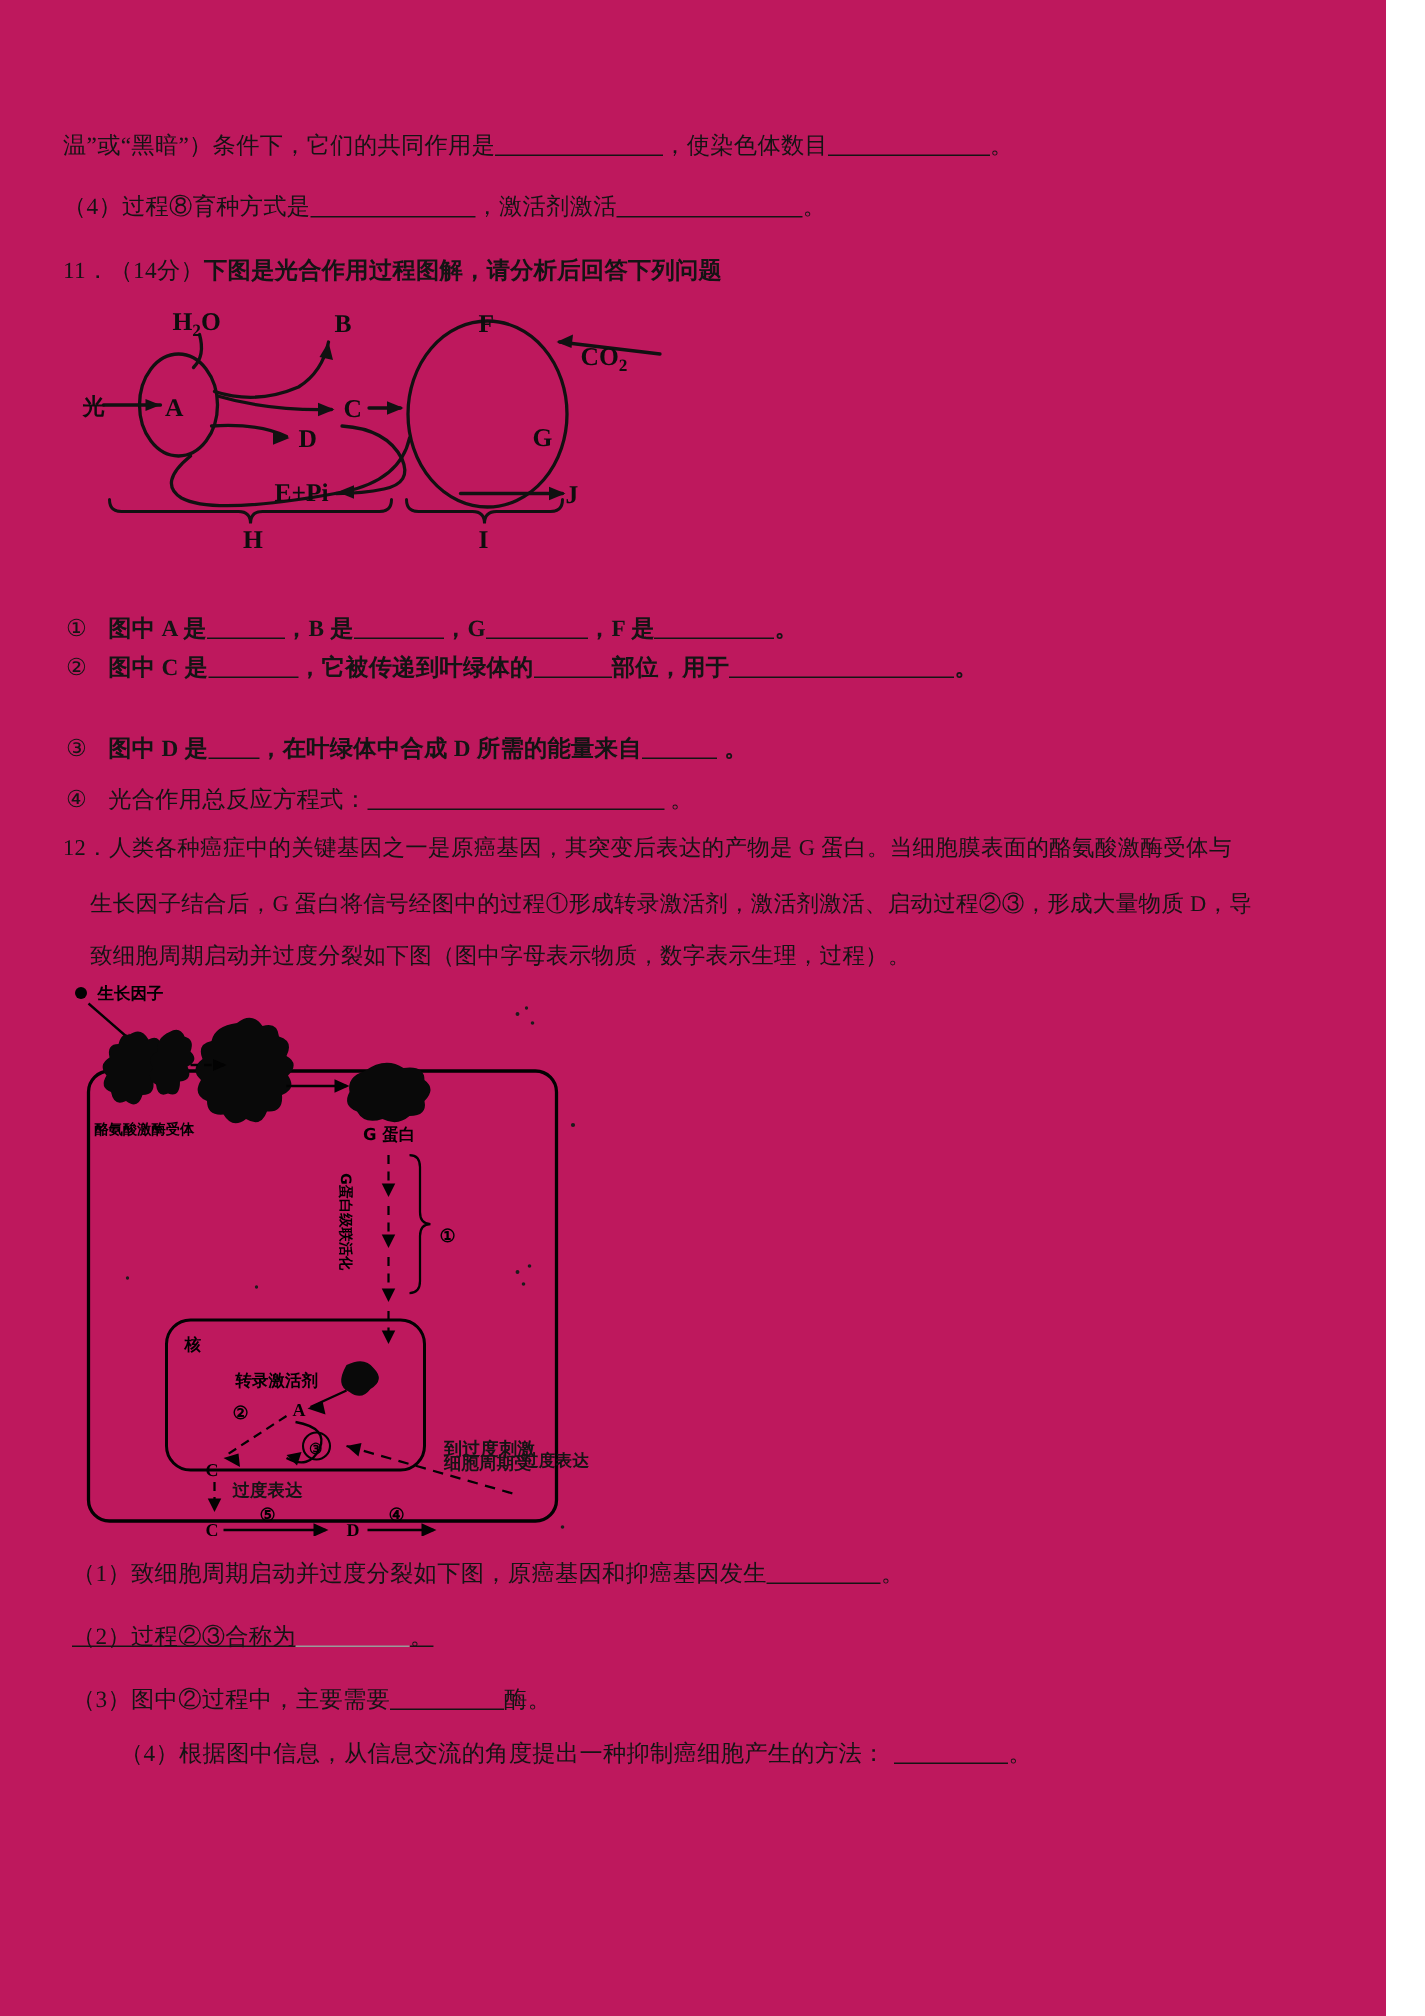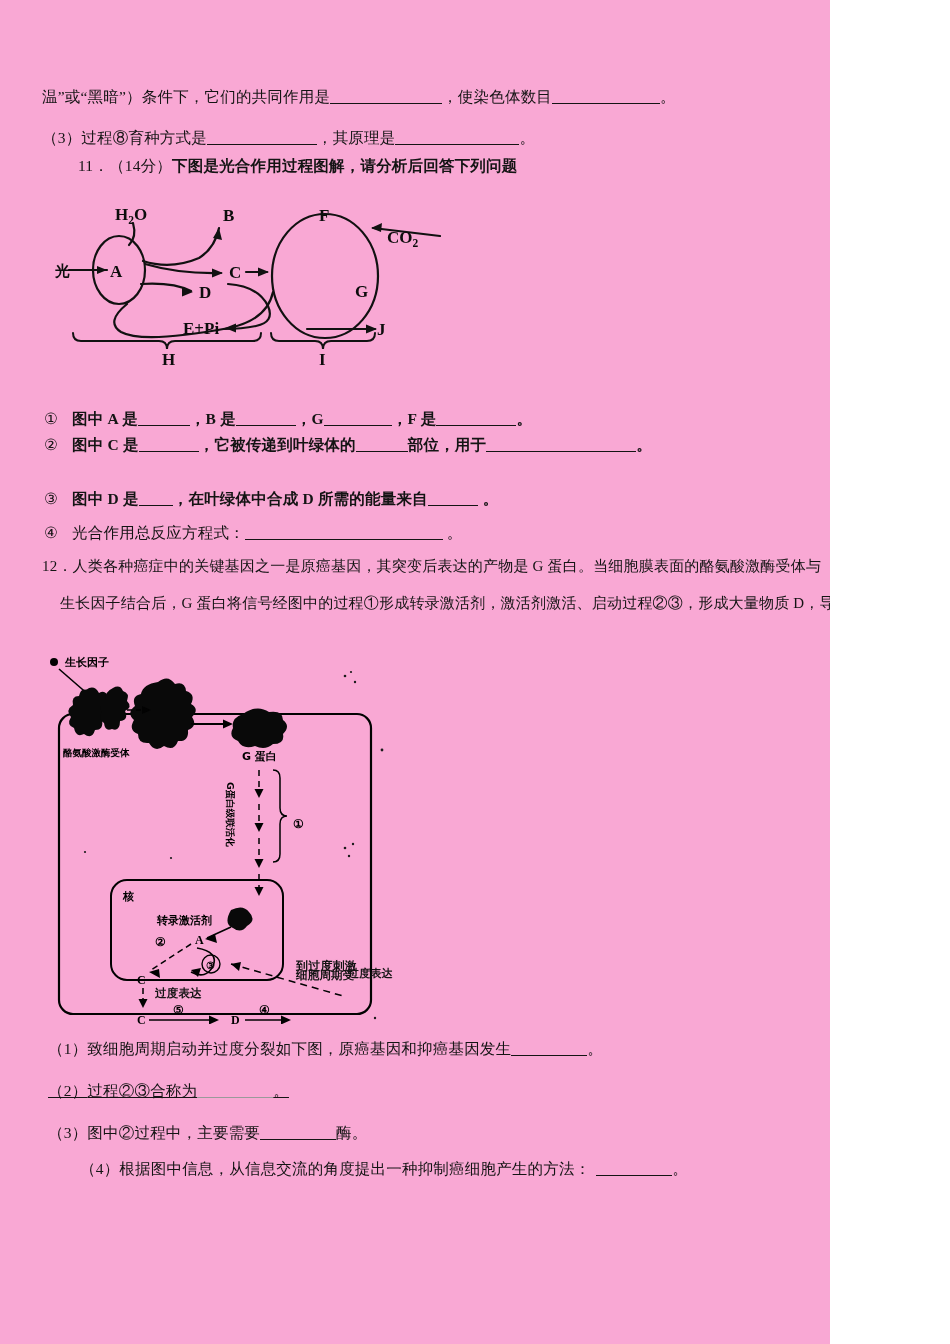--- a/index.html
+++ b/index.html
@@ -6,23 +6,23 @@
     margin: 0;
     padding: 0;
     background: #ffffff;
   }
   body {
     font-family: "Liberation Serif", "DejaVu Serif", serif;
     color: #000000;
   }
   #page {
     position: relative;
-    width: 830px;
+    width: 924px;
     height: 1344px;
-    background: #f9a8d4;
+    background: #be185d;
     overflow: hidden;
   }
   .txt {
     position: absolute;
     white-space: nowrap;
     font-family: "Liberation Serif", "DejaVu Serif", serif;
     font-size: 15.5px;
     line-height: 1.2;
     letter-spacing: 0.2px;
     color: #141414;
@@ -80,23 +80,23 @@
   .rough { stroke: #151515; fill: none; }
   .speck { fill: #2a2a2a; }
 </style>
 </head>
 <body>
 
 <div id="page">
 
   <div class="txt" style="left:42px; top:88px;"><span>温”或“黑暗”）条件下，它们的共同作用是</span><span class="blank" style="width:112px"></span><span>，使染色体数目</span><span class="blank" style="width:108px"></span><span>。</span></div>
 
-  <div class="txt" style="left:42px; top:129px;"><span>（3）过程⑧育种方式是</span><span class="blank" style="width:110px"></span><span>，其原理是</span><span class="blank" style="width:124px"></span><span>。</span></div>
-
-  <div class="txt" style="left:42px; top:157px;margin-left:36px;"><span>11．</span><span>（14分）</span><span class="bold">下图是光合作用过程图解，请分析后回答下列问题</span></div>
+  <div class="txt" style="left:42px; top:129px;"><span>（4）过程⑧育种方式是</span><span class="blank" style="width:110px"></span><span>，激活剂激活</span><span class="blank" style="width:124px"></span><span>。</span></div>
+
+  <div class="txt" style="left:42px; top:172px;"><span>11．</span><span>（14分）</span><span class="bold">下图是光合作用过程图解，请分析后回答下列问题</span></div>
 
   <div id="fig-photo">
     <svg width="420" height="175" viewBox="0 0 420 175" xmlns="http://www.w3.org/2000/svg">
       <g stroke="#111" fill="none" stroke-width="2.2" stroke-linecap="round">
 
         <ellipse cx="64" cy="72" rx="26" ry="34"></ellipse>
 
         <ellipse cx="270" cy="78" rx="53" ry="62"></ellipse>
 
         <line x1="14" y1="72" x2="52" y2="72"></line>
@@ -150,20 +150,21 @@
   <div class="txt" style="left:44px; top:410px;"><span>①</span><span style="display:inline-block;width:14px"></span><span class="bold">图中 A 是</span><span class="blank" style="width:52px"></span><span class="bold">，B 是</span><span class="blank" style="width:60px"></span><span class="bold">，G</span><span class="blank" style="width:68px"></span><span class="bold">，F 是</span><span class="blank" style="width:80px"></span><span class="bold">。</span></div>
 
   <div class="txt" style="left:44px; top:436px;"><span>②</span><span style="display:inline-block;width:14px"></span><span class="bold">图中 C 是</span><span class="blank" style="width:60px"></span><span class="bold">，它被传递到叶绿体的</span><span class="blank" style="width:52px"></span><span class="bold">部位，用于</span><span class="blank" style="width:150px"></span><span class="bold">。</span></div>
 
   <div class="txt" style="left:44px; top:524px;"><span>④</span><span style="display:inline-block;width:14px"></span><span>光合作用总反应方程式：</span><span class="blank" style="width:198px"></span><span style="display:inline-block;width:4px"></span><span>。</span></div>
 
   <div class="txt" style="left:44px; top:490px;"><span>③</span><span style="display:inline-block;width:14px"></span><span class="bold">图中 D 是</span><span class="blank" style="width:34px"></span><span class="bold">，在叶绿体中合成 D 所需的能量来自</span><span class="blank" style="width:50px"></span><span style="display:inline-block;width:5px"></span><span class="bold">。</span></div>
 
   <div class="txt" style="left:42px; top:557px; font-size:15px;"><span>12．</span><span>人类各种癌症中的关键基因之一是原癌基因，其突变后表达的产物是 G 蛋白。当细胞膜表面的酪氨酸激酶受体与</span></div>
   <div class="txt" style="left:60px; top:594px; font-size:15px;"><span>生长因子结合后，G 蛋白将信号经图中的过程①形成转录激活剂，激活剂激活、启动过程②③，形成大量物质 D，导</span></div>
+  <div class="txt" style="left:60px; top:629px; font-size:15px;"><span>致细胞周期启动并过度分裂如下图（图中字母表示物质，数字表示生理，过程）。</span></div>
 
   <div id="fig-cell">
     <svg width="360" height="372" viewBox="0 0 360 372" xmlns="http://www.w3.org/2000/svg">
       
       <circle cx="9" cy="10" r="4" fill="#151515"></circle>
       <text class="clab" x="20" y="14">生长因子</text>
       
       <line x1="14" y1="17" x2="45" y2="44" stroke="#151515" stroke-width="1.6"></line>
       <path d="M47 46 l-11 0 l5 -9 z" fill="#151515"></path>
 

